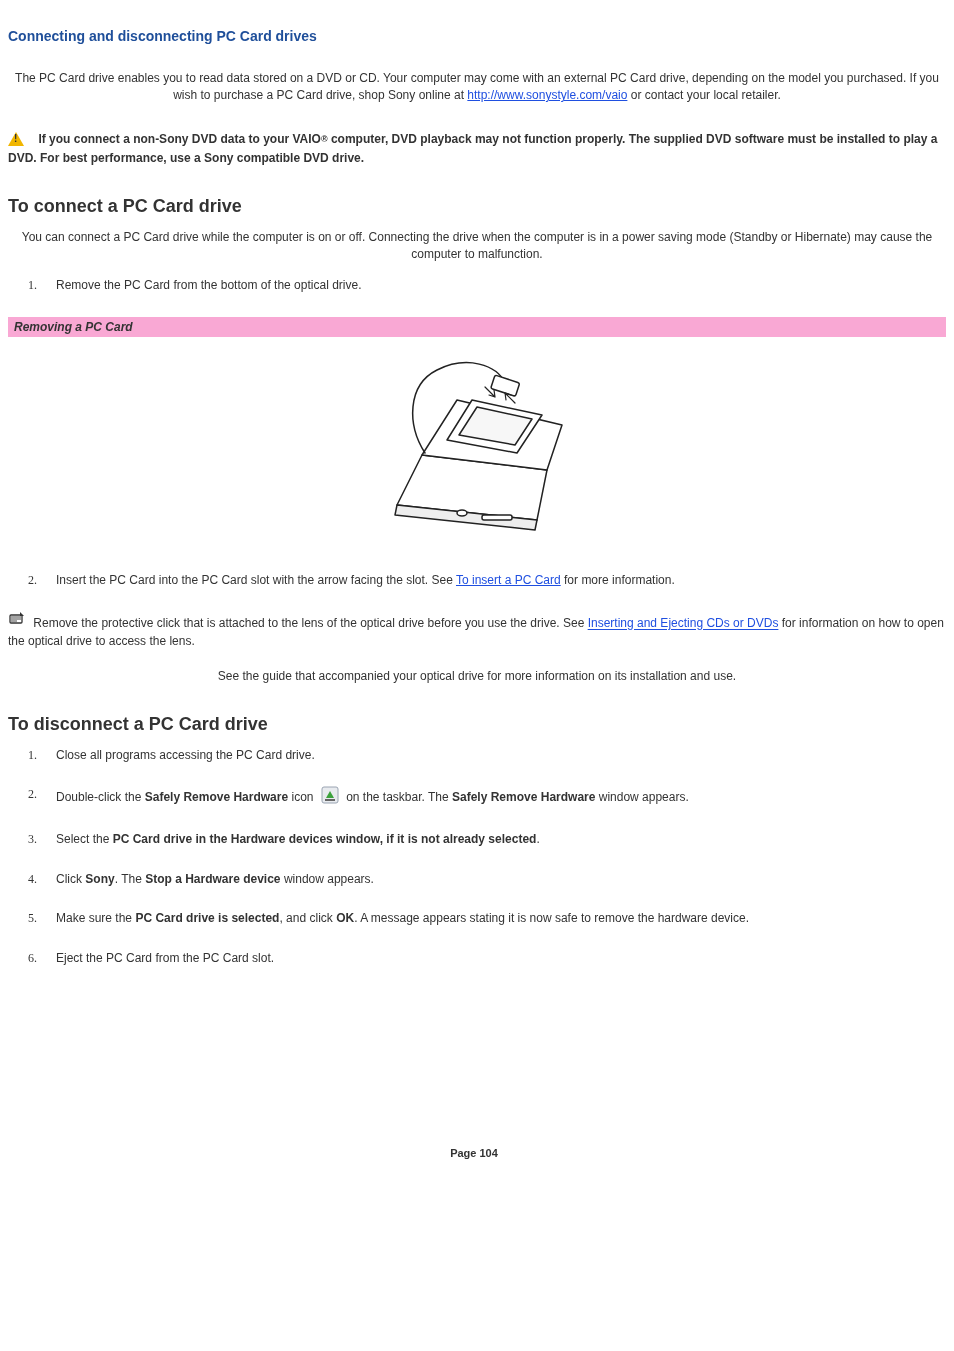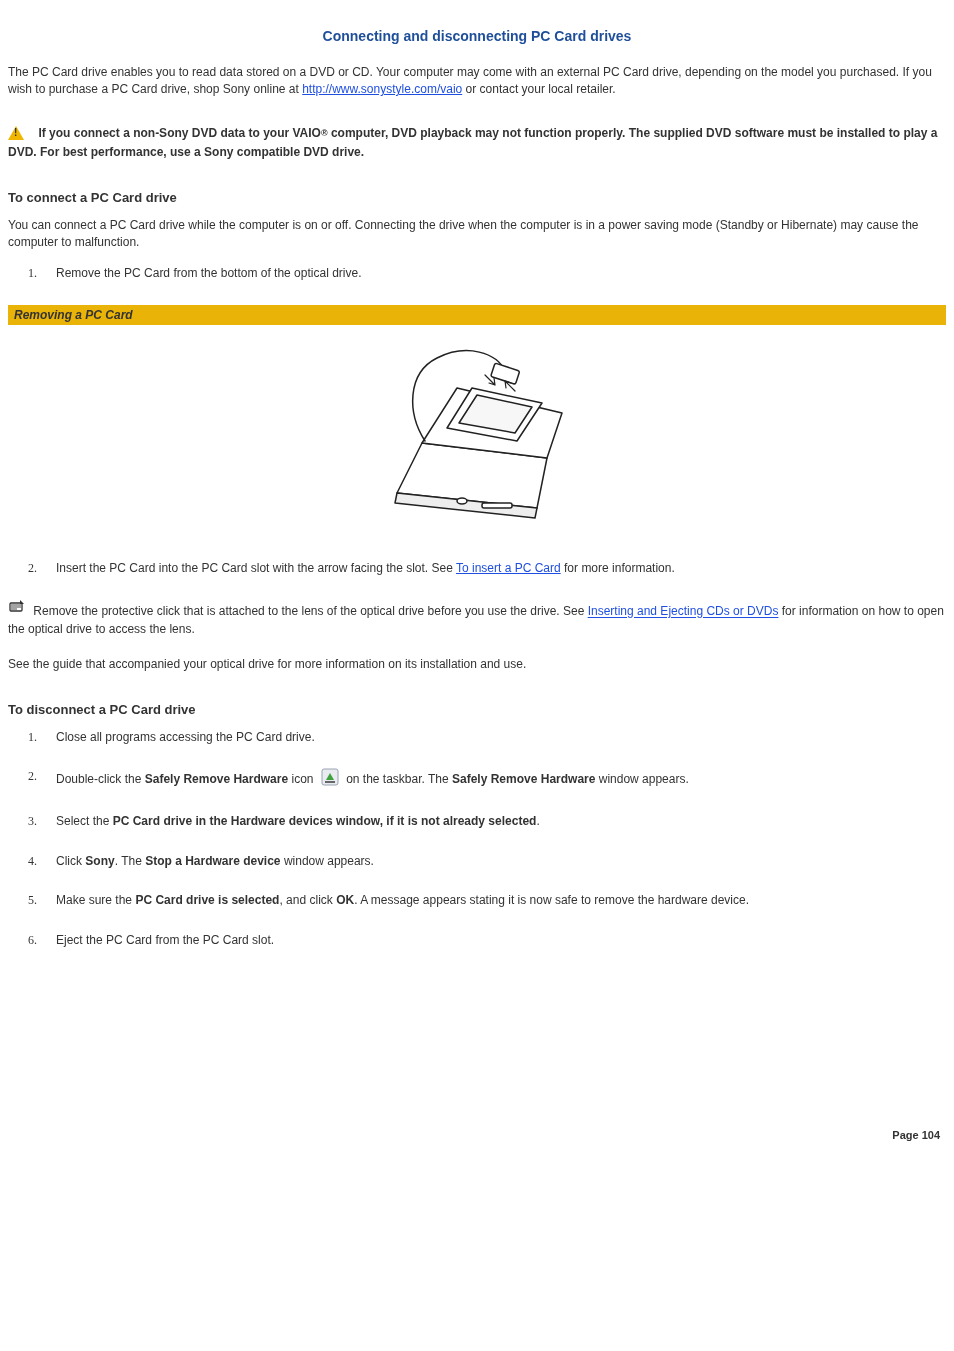--- a/index.html
+++ b/index.html
@@ -11,41 +11,41 @@
     width: 954px;
   }
   .page {
     padding: 28px 8px 20px 8px;
     box-sizing: border-box;
   }
   h1.title {
     color: #1f4f9a;
     font-size: 14px;
     font-weight: bold;
-    margin: 0 0 20px 0;
-    text-align: center;
+    margin: 0 0 26px 0;
   }
   p {
     margin: 0 0 14px 0;
     font-size: 12px;
     line-height: 1.45;
+    text-align: center;
   }
   a.link {
     color: #1f4fe0;
     text-decoration: underline;
   }
   .strong {
     font-weight: bold;
   }
   .sub {
     font-size: 9px;
     vertical-align: middle;
   }
   h2.subhead {
-    font-size: 13px;
+    font-size: 18px;
     font-weight: bold;
     margin: 28px 0 12px 0;
   }
   .warning-block {
     margin: 24px 0 10px 0;
   }
   .warn-icon {
     display: inline-block;
     width: 0;
     height: 0;
@@ -97,36 +97,36 @@
     counter-increment: step;
     content: counter(step) ".";
     position: absolute;
     left: 20px;
     top: 0;
     font-family: Georgia, 'Times New Roman', serif;
     font-size: 12px;
     color: #333;
   }
   .banner {
-    background: #eab308;
+    background: #f9a8d4;
     padding: 3px 6px;
     font-style: italic;
     font-weight: bold;
     font-size: 12px;
     margin: 6px 0 8px 0;
   }
   .figure-wrap {
     text-align: center;
     margin: 8px 0 28px 0;
   }
   .figure {
     display: inline-block;
   }
   .footer {
-    text-align: right;
+    text-align: center;
     font-size: 11px;
     font-weight: bold;
     margin-top: 180px;
     padding-right: 6px;
   }
   .tray-icon {
     display: inline-block;
     vertical-align: middle;
     margin: 0 4px;
   }

